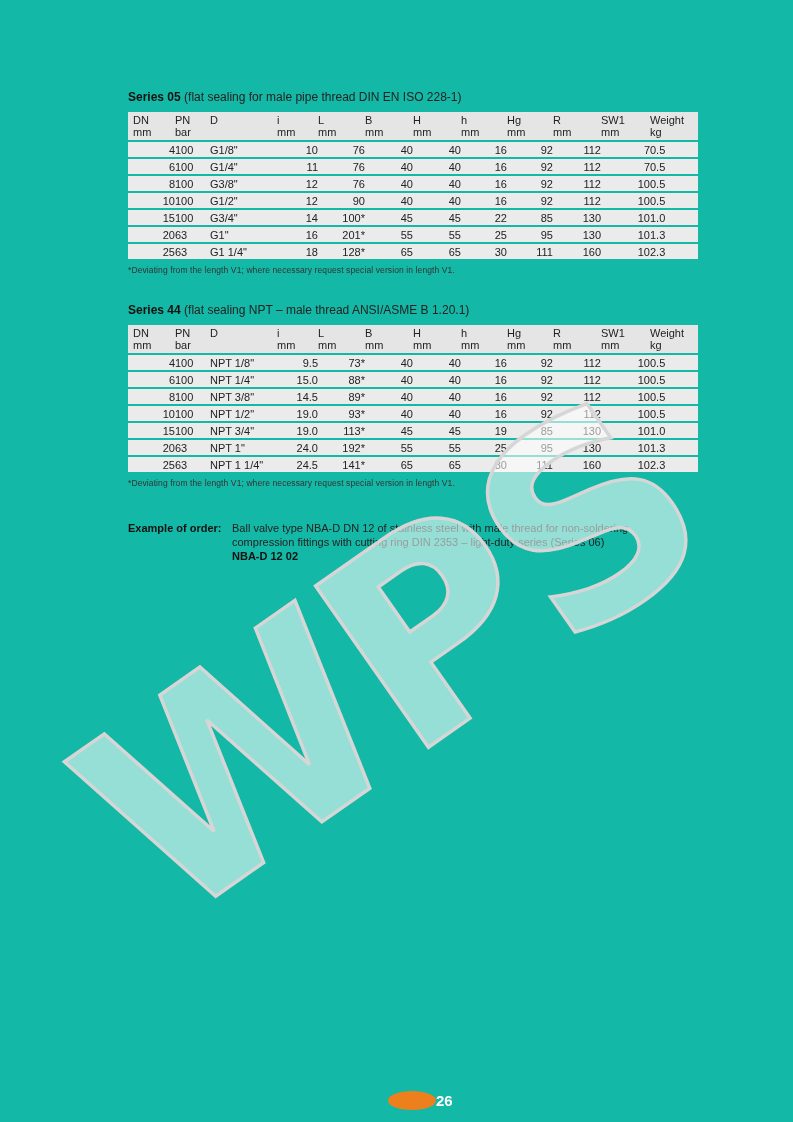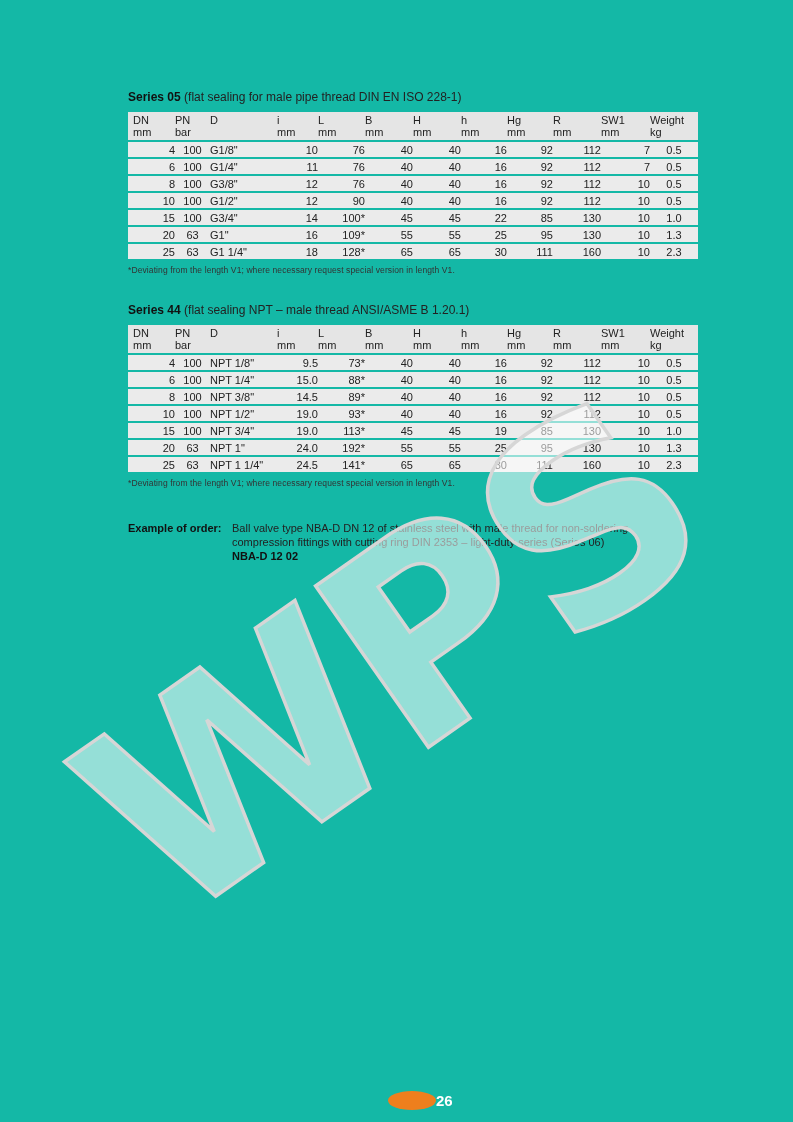--- a/index.html
+++ b/index.html
@@ -51,31 +51,31 @@
   .spec-table thead th.c0 { padding-left: 5px; }
 
   .spec-table tbody td {
     background: #ebebeb;
     padding: 2px 0 1px 0;
     line-height: 12px;
     white-space: nowrap;
     overflow: visible;
   }
   td.c0 { text-align: right; padding-right: 23px; }
-  td.c1 { text-align: center; padding-right: 5px; }
+  td.c1 { text-align: left; padding-right: 5px; }
   td.c2 { text-align: left; }
   td.c3 { text-align: right; padding-right: 17px; }
   td.c4 { text-align: right; padding-right: 19px; }
   td.c5 { text-align: right; padding-right: 33px; }
   td.c6 { text-align: right; padding-right: 33px; }
   td.c7 { text-align: right; padding-right: 31px; }
   td.c8 { text-align: right; padding-right: 27px; }
   td.c9 { text-align: right; padding-right: 25px; }
   td.c10 { text-align: right; padding-right: 27px; }
-  td.c11 { text-align: center; }
+  td.c11 { text-align: left; }
 
   .footnote {
     margin-top: 4px;
     font-size: 8.5px;
     color: #333;
     letter-spacing: 0.1px;
   }
 
   
   .example-block {
@@ -274,21 +274,21 @@
               <td class="c8">85</td>
               <td class="c9">130</td>
               <td class="c10">10</td>
               <td class="c11">1.0</td>
             </tr>
             <tr>
               <td class="c0">20</td>
               <td class="c1">63</td>
               <td class="c2">G1"</td>
               <td class="c3">16</td>
-              <td class="c4">109*</td>
+              <td class="c4">201*</td>
               <td class="c5">55</td>
               <td class="c6">55</td>
               <td class="c7">25</td>
               <td class="c8">95</td>
               <td class="c9">130</td>
               <td class="c10">10</td>
               <td class="c11">1.3</td>
             </tr>
             <tr>
               <td class="c0">25</td>

